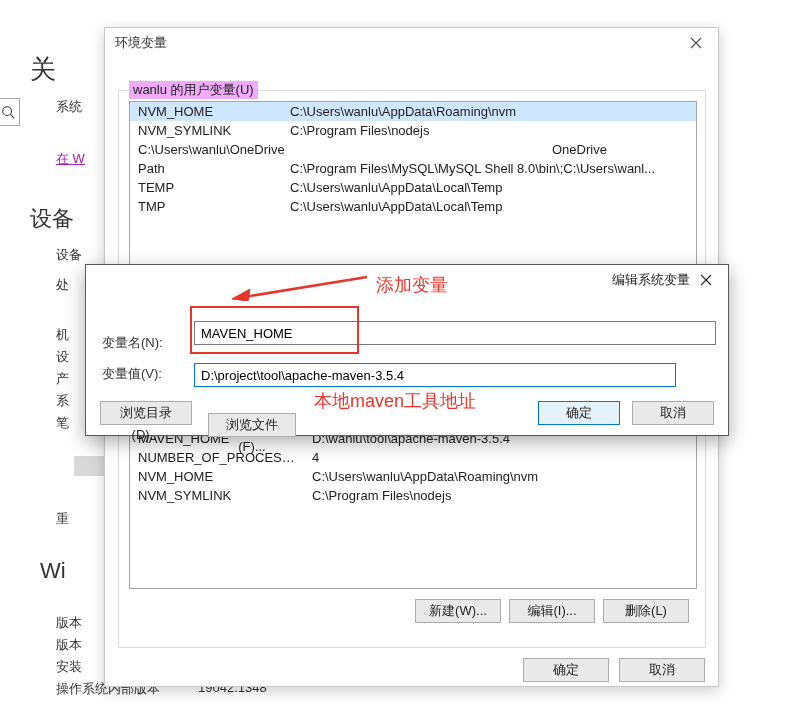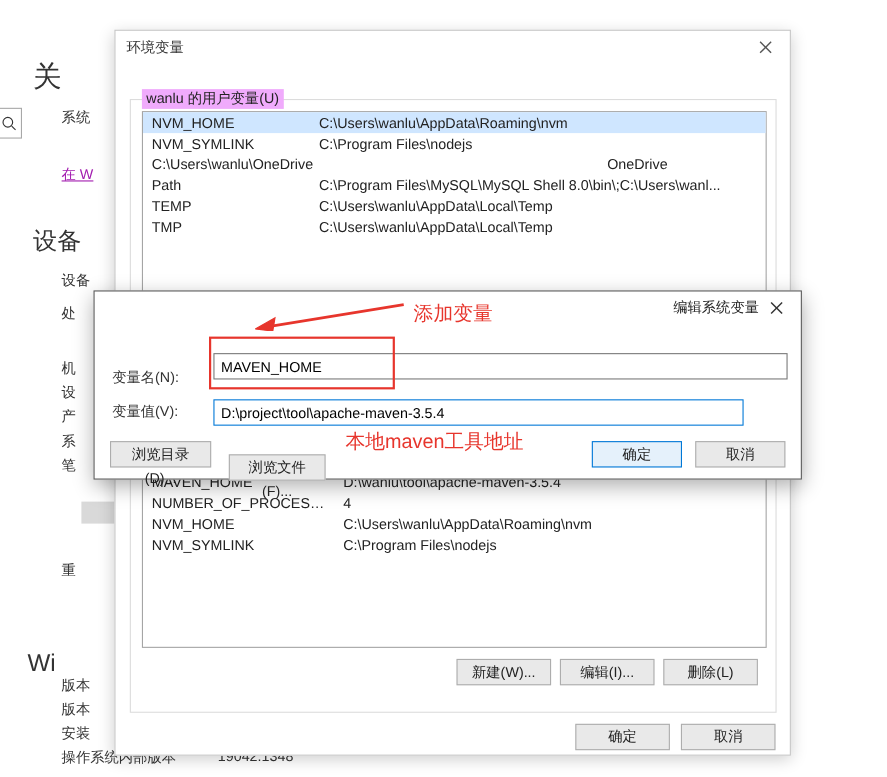--- a/index.html
+++ b/index.html
@@ -64,21 +64,21 @@
   <div class="bg-text bg-section-title" style="top:204px; left:30px;">设备</div>
   <div class="bg-text" style="top:246px; left:56px;">设备</div>
   <div class="bg-text" style="top:276px; left:56px;">处</div>
   <div class="bg-text" style="top:326px; left:56px;">机</div>
   <div class="bg-text" style="top:348px; left:56px;">设</div>
   <div class="bg-text" style="top:370px; left:56px;">产</div>
   <div class="bg-text" style="top:392px; left:56px;">系</div>
   <div class="bg-text" style="top:414px; left:56px;">笔</div>
   <div class="bg-gray-row"></div>
   <div class="bg-text" style="top:510px; left:56px; font-weight:400;">重</div>
-  <div class="bg-text bg-section-title" style="top:558px; left:25px;margin-top:32px;">Wi</div>
+  <div class="bg-text bg-section-title" style="top:558px; left:40px;">Wi</div>
   <div class="bg-text" style="top:614px; left:56px;">版本</div>
   <div class="bg-text" style="top:636px; left:56px;">版本</div>
   <div class="bg-text" style="top:658px; left:56px;">安装</div>
   <div class="bg-text" style="top:680px; left:56px;">操作系统内部版本</div>
   <div class="bg-text" style="top:680px; left:198px;">19042.1348</div>
 
   <div class="search-box">
     <svg viewBox="0 0 16 16">
         <circle cx="7" cy="7" r="5"></circle>
         <line x1="11" y1="11" x2="15" y2="15"></line>

